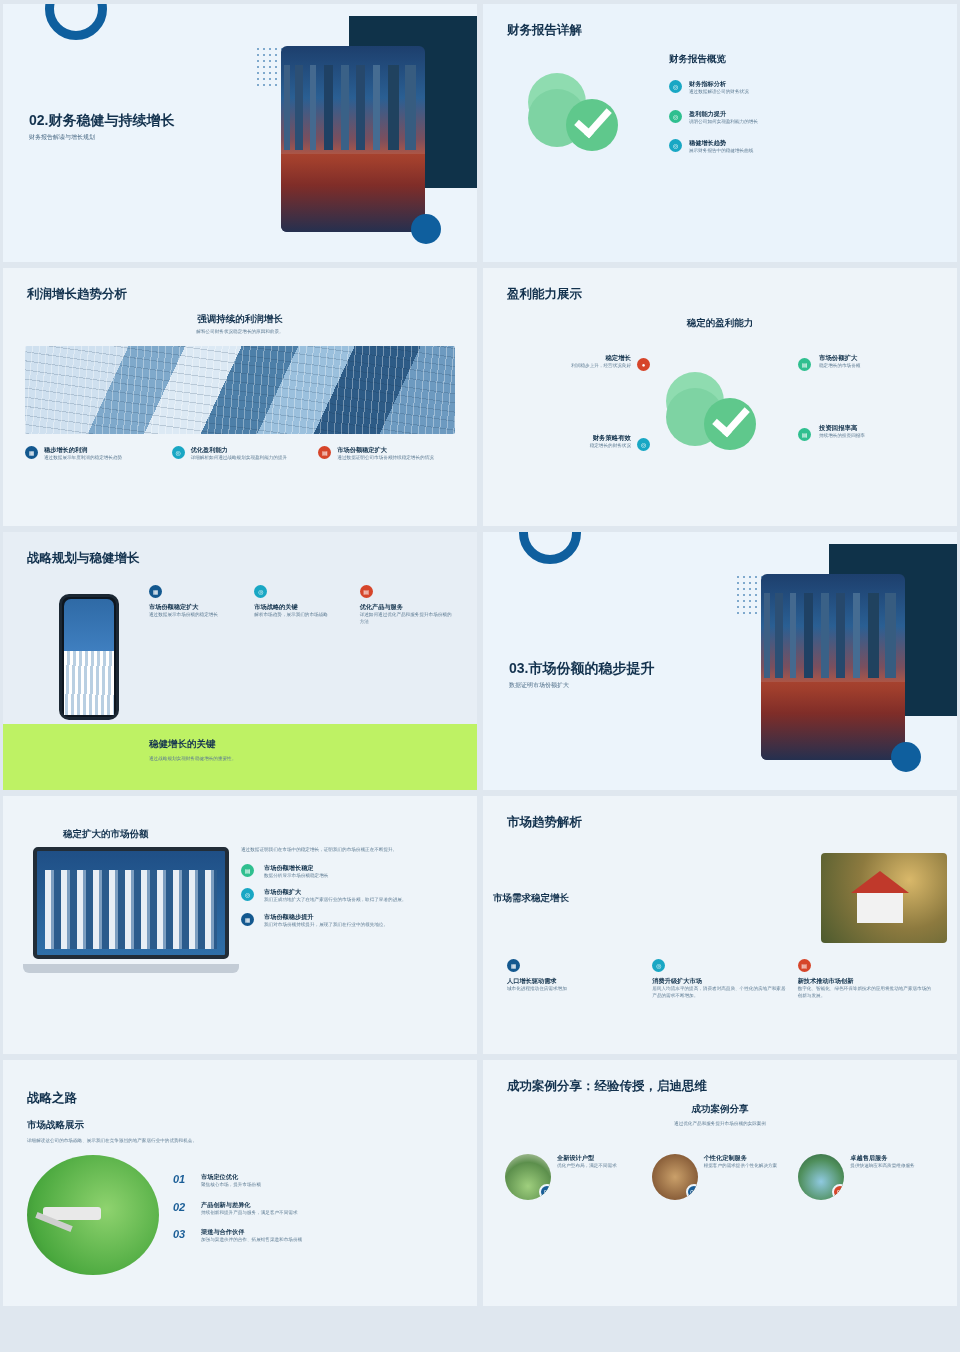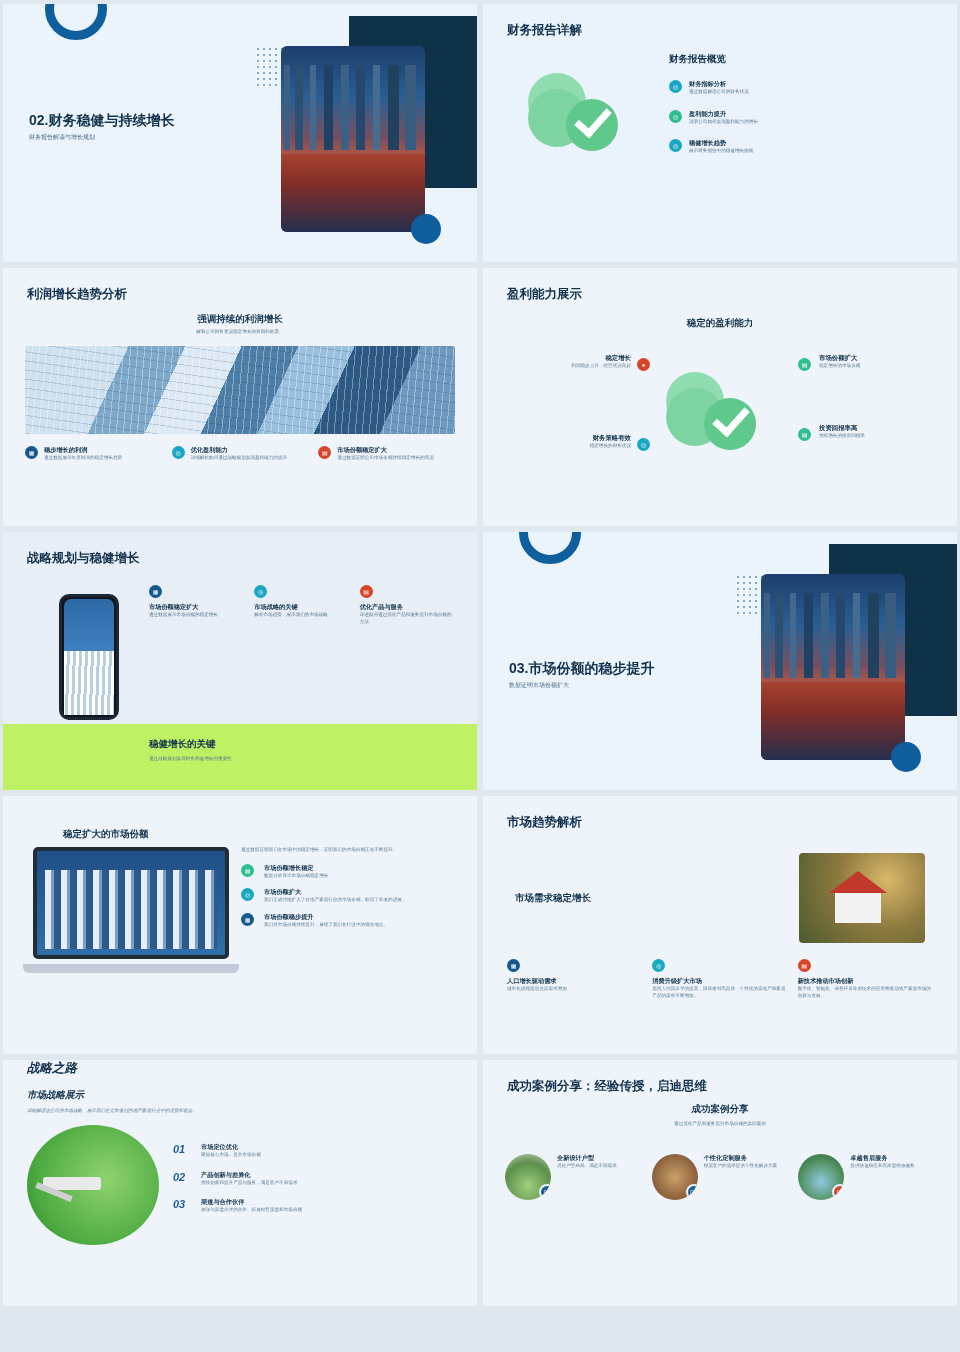--- a/index.html
+++ b/index.html
@@ -426,21 +426,21 @@
           </div>
         </div>
       </div>
     </div>
   </div>
 
   <div class="slide s8">
     <div style="padding:18px 24px 0;">
       <div class="s-title">市场趋势解析</div>
     </div>
-    <div style="display:flex; align-items:center; padding:22px 32px 0;">
+    <div style="display:flex; align-items:center; padding:22px 10px 0;">
       <div class="h-center" style="text-align:left; flex:1;">市场需求稳定增长</div>
       <div class="housepic">
         <div class="house"></div>
           <div class="roof"></div>
       </div>
     </div>
     <div style="display:flex; gap:10px; padding:16px 24px 0;">
       <div style="flex:1;">
         <div class="chip b">▦</div>
         <div class="mini-title" style="margin-top:5px;">人口增长驱动需求</div>
@@ -453,21 +453,21 @@
       </div>
       <div style="flex:1;">
         <div class="chip o">▤</div>
         <div class="mini-title" style="margin-top:5px;">新技术推动市场创新</div>
         <div class="tiny">数字化、智能化、绿色环保等新技术的应用将推动地产家居市场的创新与发展。</div>
       </div>
     </div>
   </div>
 
   <div class="slide s9">
-    <div style="padding:0 24px 0;font-style:italic;">
+    <div style="padding:30px 24px 0;">
       <div class="s-title">战略之路</div>
       <div class="h-center" style="text-align:left; margin-top:12px;">市场战略展示</div>
       <div class="tiny" style="margin-top:6px; width:200px;">详细解读这公司的市场战略、展示我们在竞争激烈的地产家居行业中的优势和机会。</div>
     </div>
     <div style="display:flex; gap:14px; padding:10px 24px 0; align-items:center;">
       <div class="roller">
         <div class="bar"></div>
           <div class="handle"></div>
       </div>
       <div style="flex:1;">

